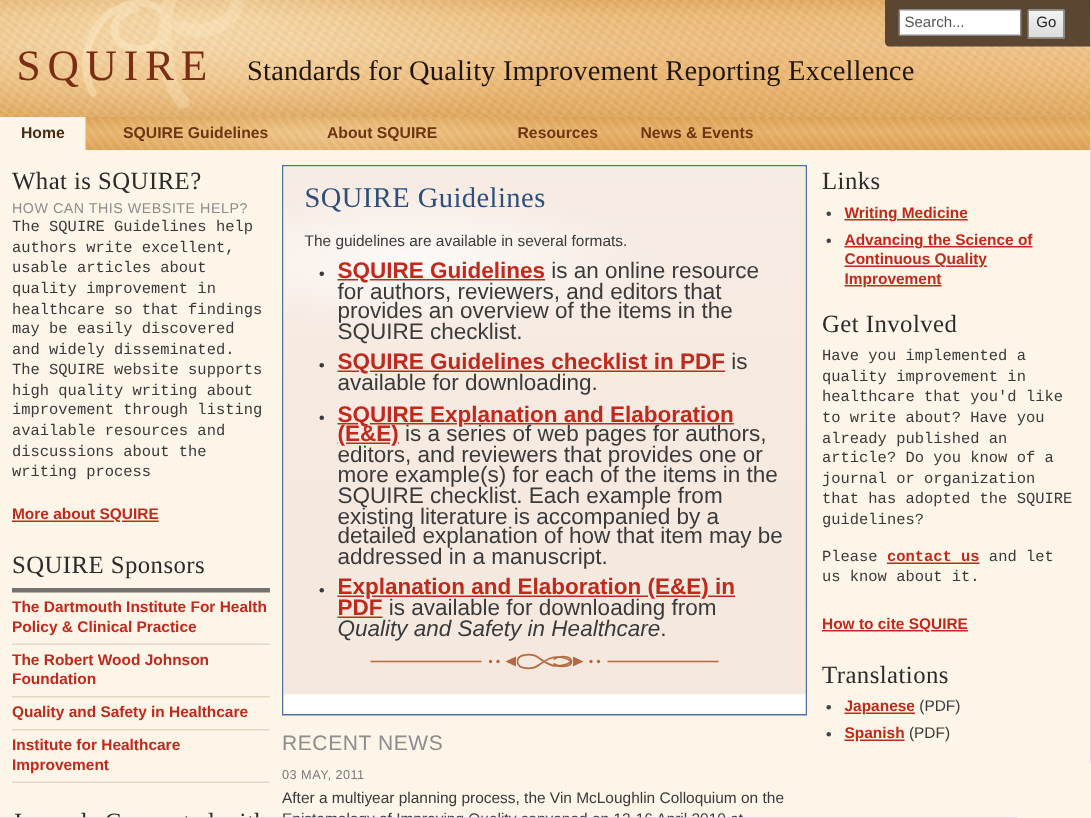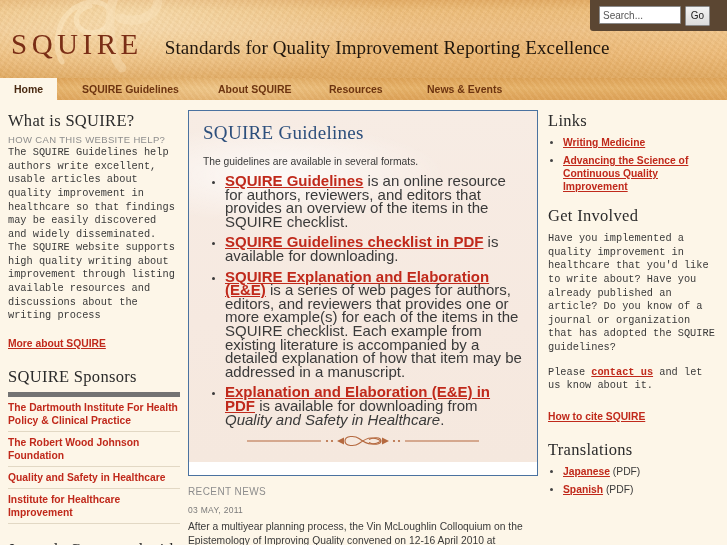--- a/index.html
+++ b/index.html
@@ -185,21 +185,21 @@
     cursor: pointer;
     display: inline-block;
   }
 
   
   #sponsors { margin-top: 5px; list-style: none; padding: 0; }
   #sponsors li {
     border-bottom: 1px solid #e2d8c4;
     padding: 4px 0 4px 0;
   }
-  #sponsors li:first-child { border-top: 5px solid #737373; }
+  #sponsors li:first-child { border-top: 3px solid #737373; }
   #sponsors a {
     color: #c0291b;
     font-weight: bold;
     font-size: 10.3px;
     text-decoration: none;
     line-height: 13px;
     display: block;
     cursor: pointer;
   }
 
@@ -249,21 +249,21 @@
   #panel li i { font-style: italic; }
   #ornament {
     text-align: center;
     padding: 1px 0 6px 0;
   }
   #panel-foot { height: 13px; background: #fff; }
 
   
   #news { margin-top: 10px; }
   #news .label {
-    font-size: 10px;
+    font-size: 14px;
     color: #8d8d8d;
     letter-spacing: 0.4px;
     margin-bottom: 8px;
   }
   #news h3 {
     margin: 0 0 1px 0;
     font-family: "Liberation Serif", serif;
     font-size: 15px;
     font-weight: bold;
     color: #1f4e79;
@@ -319,21 +319,21 @@
       <span id="logo">SQUIRE</span>
       <span id="tagline">Standards for Quality Improvement Reporting Excellence</span>
     </div>
   </div>
 
   <div id="nav">
     <div class="grain"></div>
     <div class="nav-item active" style="left:0;">Home</div>
     <div class="nav-item" style="left:82px;">SQUIRE Guidelines</div>
     <div class="nav-item" style="left:218px;">About SQUIRE</div>
-    <div class="nav-item" style="left:329px;">Resources</div>
+    <div class="nav-item" style="left:345px;">Resources</div>
     <div class="nav-item" style="left:427px;">News &amp; Events</div>
   </div>
 
   <div id="body">
 
     <div class="col" id="left-col">
 
       <h2 class="sec-head">What is SQUIRE?</h2>
       <div class="sub-head">HOW CAN THIS WEBSITE HELP?</div>
       <p class="body-text">The SQUIRE Guidelines help authors write excellent, usable articles about quality improvement in healthcare so that findings may be easily discovered and widely disseminated. The SQUIRE website supports high quality writing about improvement through listing available resources and discussions about the writing process</p>

